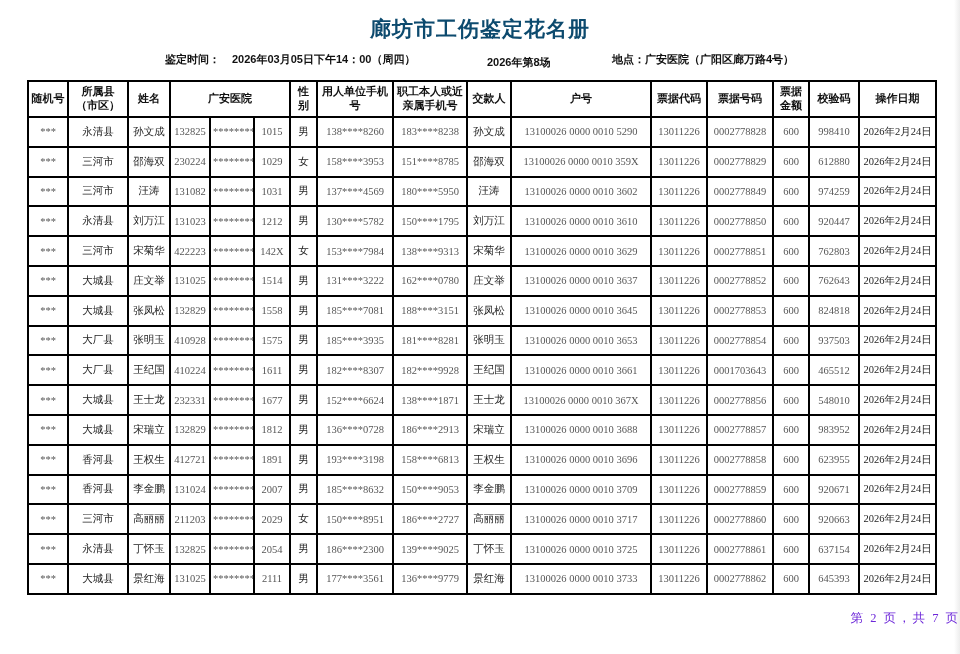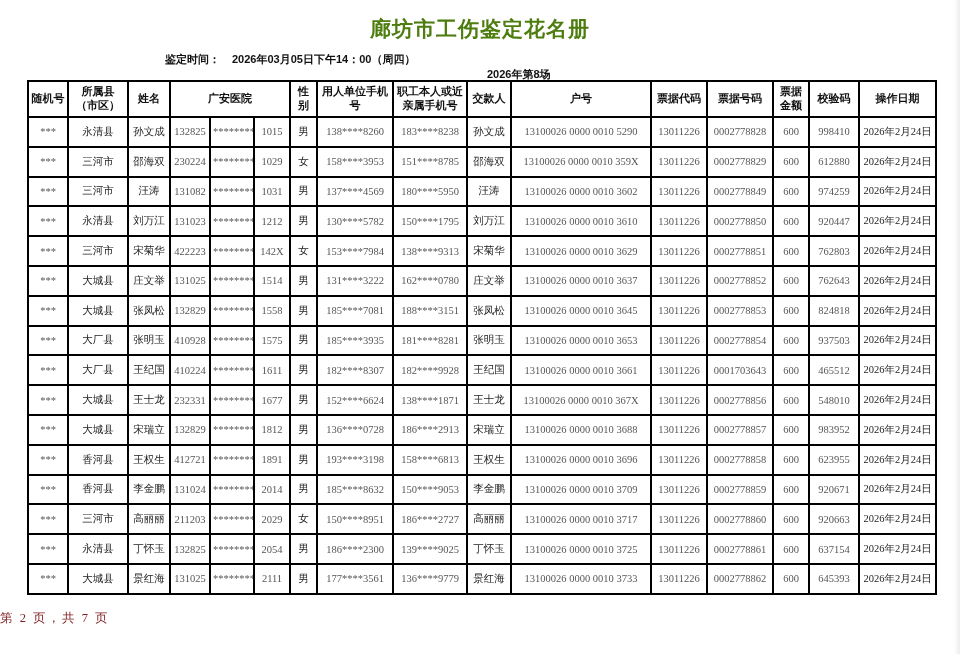--- a/index.html
+++ b/index.html
@@ -26,35 +26,35 @@
     pointer-events: none;
   }
   .doc-title {
     margin: 0;
     padding-top: 15px;
     text-align: center;
     font-family: "Liberation Sans", "DejaVu Sans", sans-serif;
     font-weight: bold;
     font-size: 21px;
     letter-spacing: 1px;
-    color: #4d7c0f;
+    color: #0c4a6e;
   }
   .meta-line {
     position: relative;
     height: 22px;
     margin-top: 6px;
     font-family: "Liberation Sans", "DejaVu Sans", sans-serif;
     font-weight: bold;
     font-size: 11px;
     color: #111;
     white-space: nowrap;
   }
   .meta-time     { position: absolute; left: 165px; top: 3px; }
   .meta-time-value { margin-left: 12px; }
-  .meta-session  { position: absolute; left: 487px; top: 18px; }
+  .meta-session  { position: absolute; left: 487px; top: 6px; }
   .meta-location { position: absolute; left: 612px; top: 3px; }
 
   table.roster {
     position: absolute;
     left: 27px;
     top: 80px;
     width: 908px;
     border-collapse: collapse;
     table-layout: fixed;
     border: 2px solid #000;
@@ -82,38 +82,39 @@
     color: #565656;
   }
   table.roster tbody td.cjk {
     color: #1d1d1d;
   }
   .page-footer {
     position: absolute;
     left: 0;
     top: 610px;
     width: 100%;
-    text-align: left;
+    text-align: right;
     font-size: 12.5px;
-    color: #7f1d1d;
+    color: #6d28d9;
     letter-spacing: 2px;
   }
 </style>
 </head>
 <body>
 
 <div class="page">
 
   <h1 class="doc-title">廊坊市工伤鉴定花名册</h1>
 
   <div class="meta-line">
     <span class="meta-time">
       <span>鉴定时间：</span><span class="meta-time-value">2026年03月05日下午14：00（周四）</span>
     </span>
     <span class="meta-session">2026年第8场</span>
+    <span class="meta-location">地点：广安医院（广阳区廊万路4号）</span>
   </div>
 
   <table class="roster">
     <colgroup>
       <col style="width:40px">
         <col style="width:60px">
         <col style="width:42px">
       <col style="width:40px">
         <col style="width:44px">
         <col style="width:36px">
@@ -362,21 +363,21 @@
           <td>600</td>
           <td>623955</td>
           <td class="cjk">2026年2月24日</td>
         </tr>
         <tr>
           <td>***</td>
           <td class="cjk">香河县</td>
           <td class="cjk">李金鹏</td>
           <td>131024</td>
           <td>********</td>
-          <td>2014</td>
+          <td>2007</td>
           <td class="cjk">男</td>
           <td>185****8632</td>
           <td>150****9053</td>
           <td class="cjk">李金鹏</td>
           <td>13100026 0000 0010 3709</td>
           <td>13011226</td>
           <td>0002778859</td>
           <td>600</td>
           <td>920671</td>
           <td class="cjk">2026年2月24日</td>

